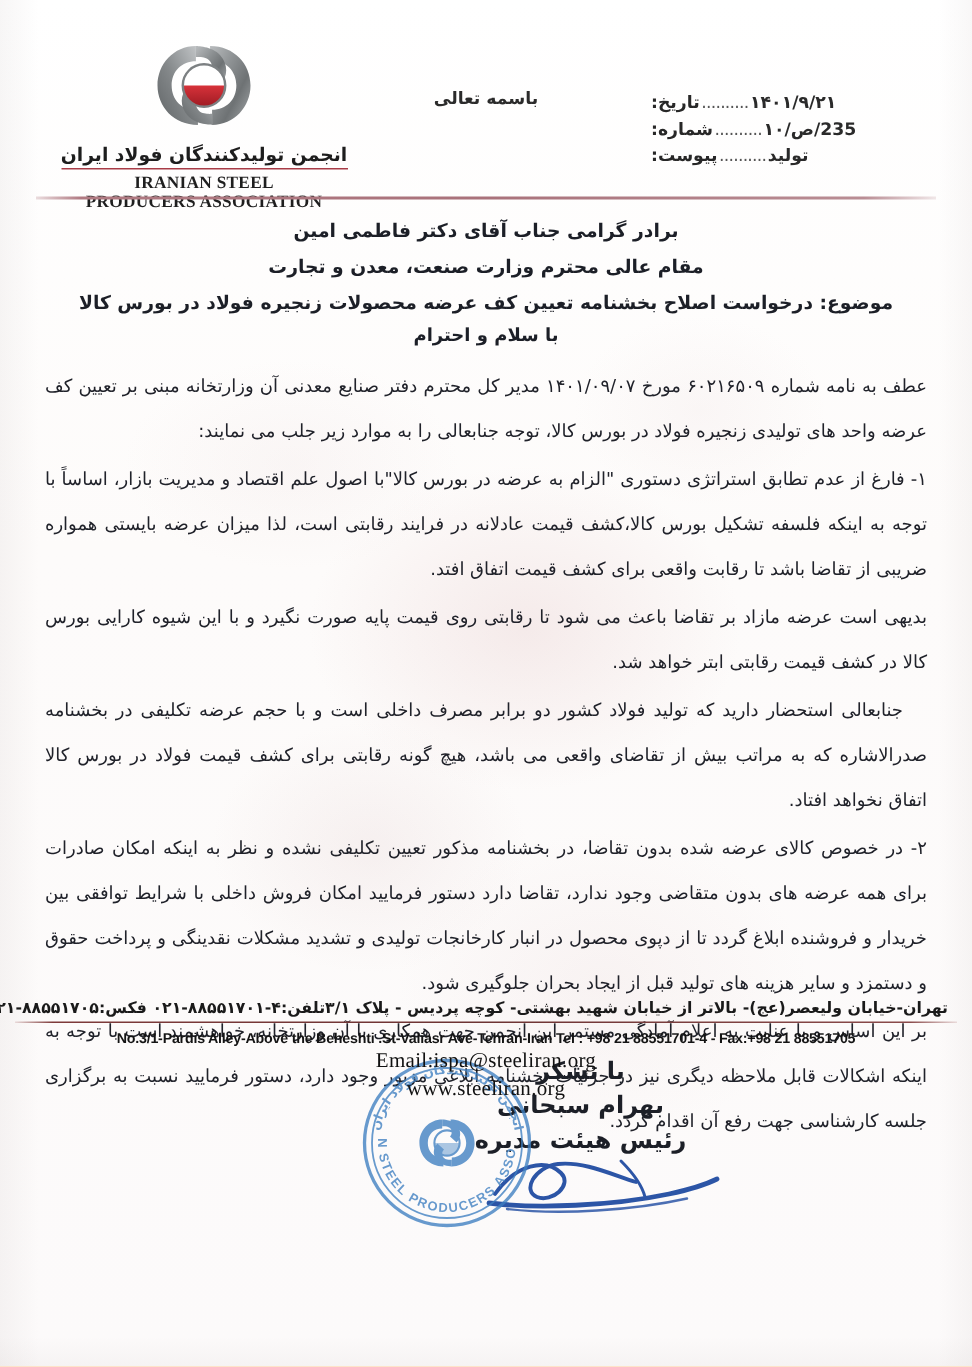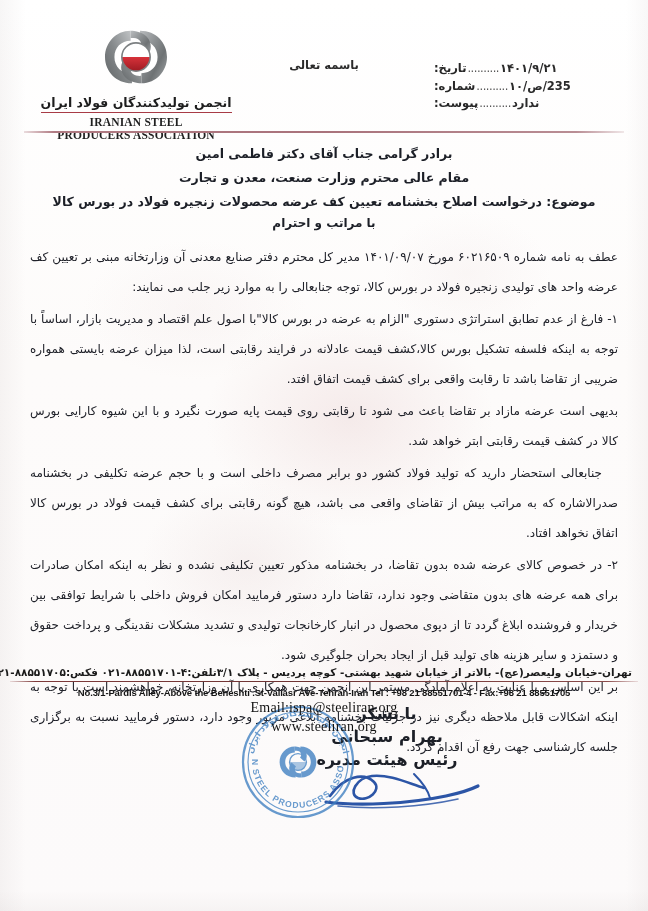--- a/index.html
+++ b/index.html
@@ -300,21 +300,21 @@
           <span class="field-value">۱۴۰۱/۹/۲۱</span>
         </div>
         <div class="field-row">
           <span class="field-label">شماره:</span>
           <span class="field-dots">..........</span>
           <span class="field-value">235/ص/۱۰</span>
         </div>
         <div class="field-row">
           <span class="field-label">پیوست:</span>
           <span class="field-dots">..........</span>
-          <span class="field-value">ندارد</span>
+          <span class="field-value">تولید</span>
         </div>
       </div>
 
       <div class="logo-block">
         <svg class="logo-mark" viewBox="0 0 100 92">
           <defs>
             <linearGradient id="gmet" x1="0" y1="0" x2="1" y2="1">
               <stop offset="0%" stop-color="#b9bcbe"></stop>
               <stop offset="35%" stop-color="#8e9294"></stop>
               <stop offset="65%" stop-color="#6e7274"></stop>
@@ -349,21 +349,21 @@
     </div>
 
     <div class="rule"></div>
 
     <div class="letter">
       <div class="addressee">
         <div>برادر گرامی جناب آقای دکتر فاطمی امین</div>
         <div>مقام عالی محترم وزارت صنعت، معدن و تجارت</div>
         <div class="subject">موضوع: درخواست اصلاح بخشنامه تعیین کف عرضه محصولات زنجیره فولاد در بورس کالا</div>
       </div>
-      <div class="salutation">با مراتب و احترام</div>
+      <div class="salutation">با سلام و احترام</div>
 
       <div class="body">
           <p>عطف به نامه شماره ۶۰۲۱۶۵۰۹ مورخ ۱۴۰۱/۰۹/۰۷ مدیر کل محترم دفتر صنایع معدنی آن وزارتخانه مبنی بر تعیین کف عرضه واحد های تولیدی زنجیره فولاد در بورس کالا، توجه جنابعالی را به موارد زیر جلب می نمایند:</p>
           <p>۱- فارغ از عدم تطابق استراتژی دستوری "الزام به عرضه در بورس کالا"با اصول علم اقتصاد و مدیریت بازار، اساساً با توجه به اینکه فلسفه تشکیل بورس کالا،کشف قیمت عادلانه در فرایند رقابتی است، لذا میزان عرضه بایستی همواره ضریبی از تقاضا باشد تا رقابت واقعی برای کشف قیمت اتفاق افتد.</p>
           <p>بدیهی است عرضه مازاد بر تقاضا باعث می شود تا رقابتی روی قیمت پایه صورت نگیرد و با این شیوه کارایی بورس کالا در کشف قیمت رقابتی ابتر خواهد شد.</p>
           <p class="indent">جنابعالی استحضار دارید که تولید فولاد کشور دو برابر مصرف داخلی است و با حجم عرضه تکلیفی در بخشنامه صدرالاشاره که به مراتب بیش از تقاضای واقعی می باشد، هیچ گونه رقابتی برای کشف قیمت فولاد در بورس کالا اتفاق نخواهد افتاد.</p>
           <p>۲- در خصوص کالای عرضه شده بدون تقاضا، در بخشنامه مذکور تعیین تکلیفی نشده و نظر به اینکه امکان صادرات برای همه عرضه های بدون متقاضی وجود ندارد، تقاضا دارد دستور فرمایید امکان فروش داخلی با شرایط توافقی بین خریدار و فروشنده ابلاغ گردد تا از دپوی محصول در انبار کارخانجات تولیدی و تشدید مشکلات نقدینگی و پرداخت حقوق و دستمزد و سایر هزینه های تولید قبل از ایجاد بحران جلوگیری شود.</p>
           <p>بر این اساس و با عنایت به اعلام آمادگی مستمر این انجمن جهت همکاری با آن وزارتخانه، خواهشمند است با توجه به اینکه اشکالات قابل ملاحظه دیگری نیز در جزئیات بخشنامه ابلاغی مزبور وجود دارد، دستور فرمایید نسبت به برگزاری جلسه کارشناسی جهت رفع آن اقدام گردد.</p>
         </div>
     </div>

